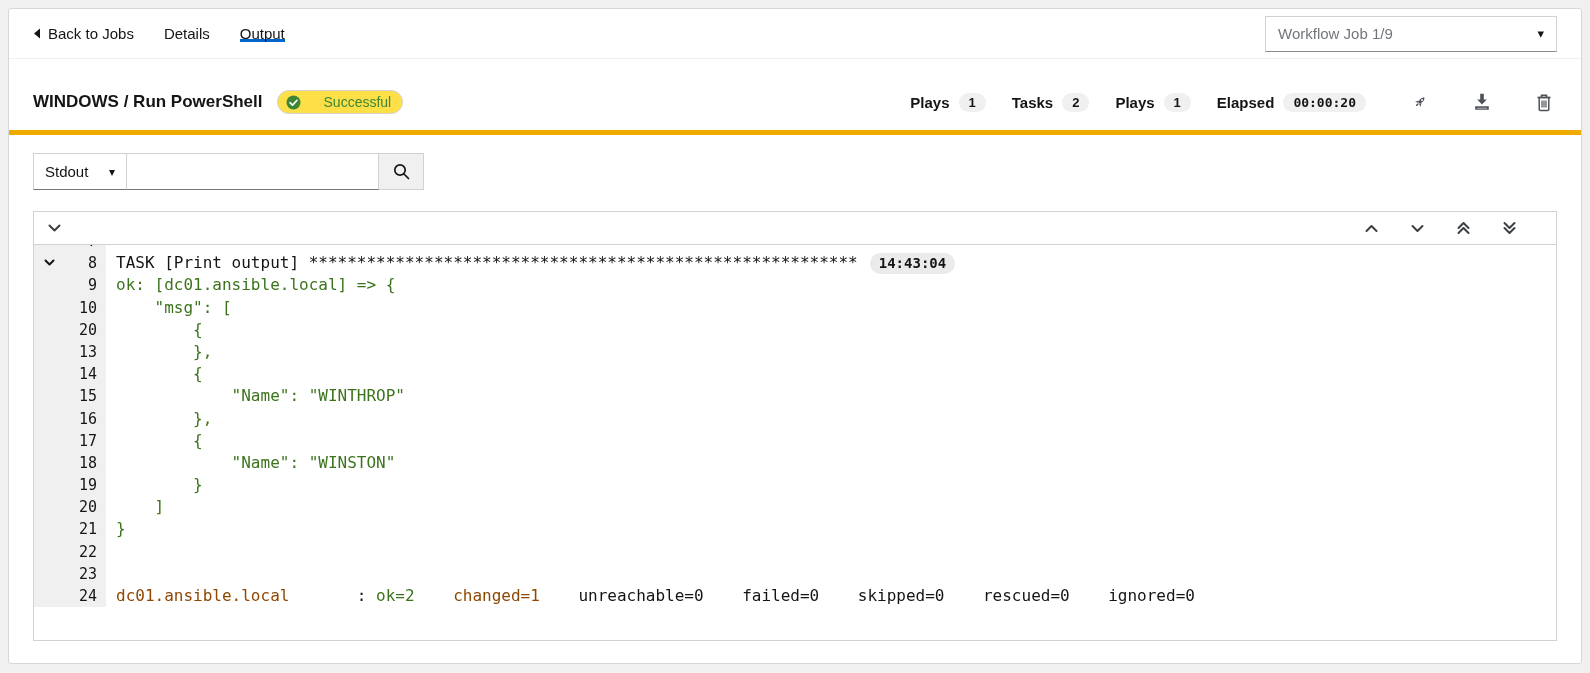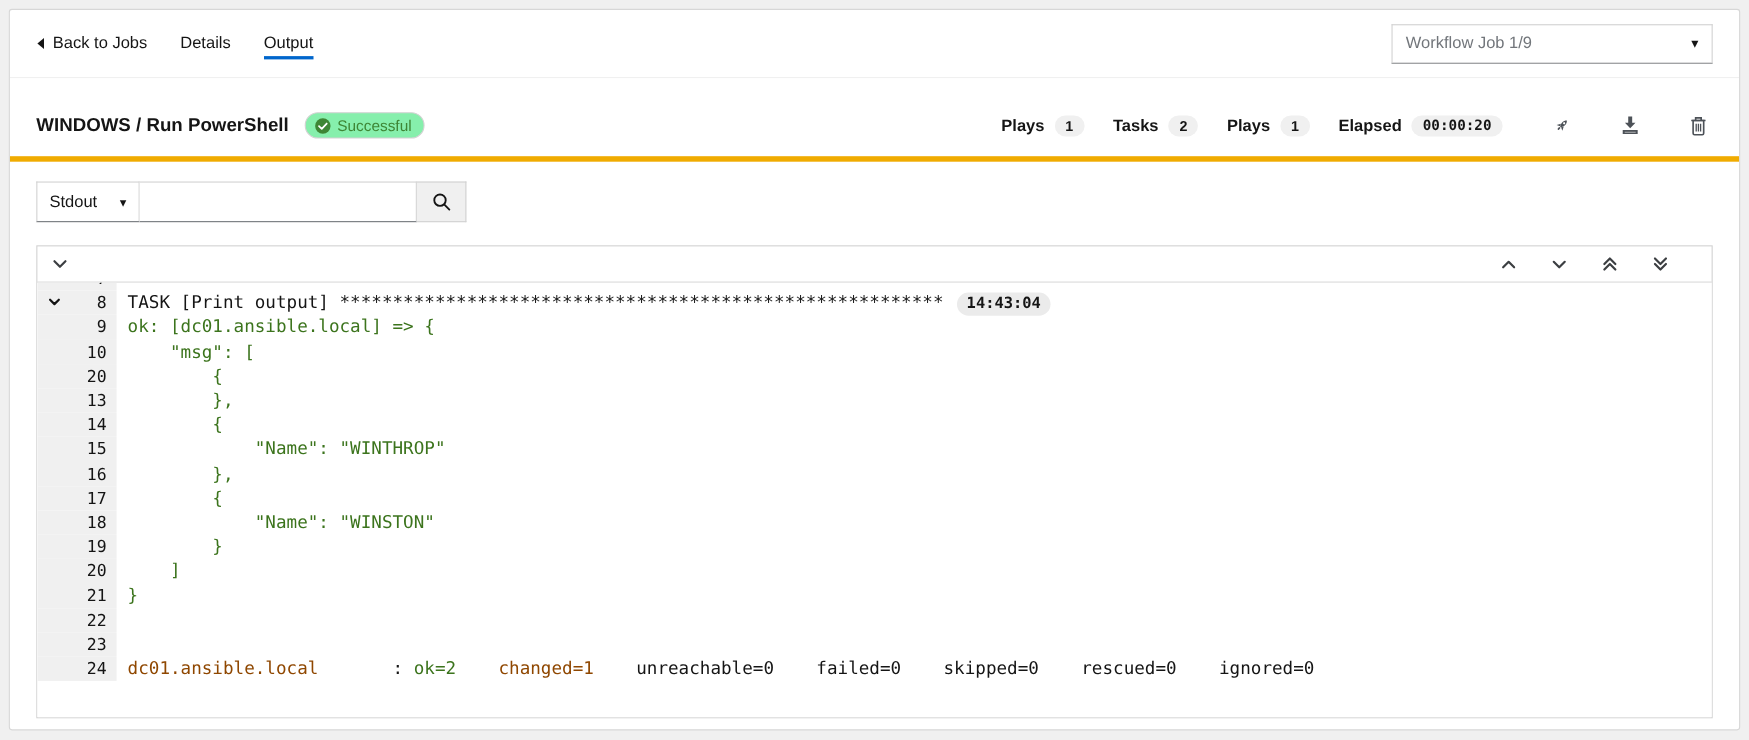--- a/index.html
+++ b/index.html
@@ -1,30 +1,30 @@
 <!DOCTYPE html>
 <html><head>
 <meta charset="utf-8">
 <style>
   * { margin:0; padding:0; box-sizing:border-box; }
   html,body { width:1590px; height:673px; background:#f0f0f0; font-family:"Liberation Sans",sans-serif; color:#151515; }
   .card { position:absolute; left:8px; top:8px; width:1574px; height:656px; background:#fff; border:1px solid #d7d7d7; border-radius:3px; overflow:hidden; }
 
   
-  .tabbar { height:62px; display:flex; align-items:stretch; padding:16px 24px; border-bottom:1px solid #f0f0f0; }
+  .tabbar { height:50px; display:flex; align-items:stretch; padding:16px 24px; border-bottom:1px solid #f0f0f0; }
   .backlink { display:flex; align-items:center; gap:7px; font-size:15px; color:#151515; margin-right:30px; cursor:pointer; }
   .tab { display:flex; align-items:center; font-size:15px; margin-right:30px; border-bottom:3px solid transparent; padding-top:3px; cursor:pointer; }
   .tab.active { border-bottom-color:#0066cc; }
   .wf-select { margin-left:auto; align-self:center; width:292px; height:36px; border:1px solid #d2d2d2; border-bottom-color:#8a8d90; display:flex; align-items:center; padding:0 12px; font-size:15px; color:#72767b; cursor:pointer; background:#fff; }
   .wf-select .caret { margin-left:auto; color:#151515; font-size:13px; }
 
   
   .hdr { display:flex; align-items:center; padding:0 24px; height:48px; margin-top:19px; }
   .job-title { font-size:17px; font-weight:bold; margin-right:14px; white-space:nowrap; }
-  .status-badge { display:flex; align-items:center; gap:6px; border:1px solid #d2d2d2; border-radius:14px; padding:3px 11px 3px 8px; font-size:14px; color:#3e8635; background:#86efac; }
+  .status-badge { display:flex; align-items:center; gap:23px; border:1px solid #d2d2d2; border-radius:14px; padding:3px 11px 3px 8px; font-size:14px; color:#3e8635; background:#fde047; }
   .hdr-right { margin-left:auto; display:flex; align-items:center;font-weight:bold; }
   .stat { display:flex; align-items:center; gap:9px; margin-left:26px; font-size:15px; }
   .pill { background:#f0f0f0; border-radius:12px; padding:2px 10px; font-size:13px; color:#151515; }
   .pill.mono { font-family:"DejaVu Sans Mono",monospace; }
   .hdr-actions { display:flex; align-items:center; gap:44px; margin-left:44px; margin-right:4px; }
   .icon-btn { cursor:pointer; display:flex; align-items:center; }
 
   
   .status-bar { height:5px; margin-top:4px; }
 

